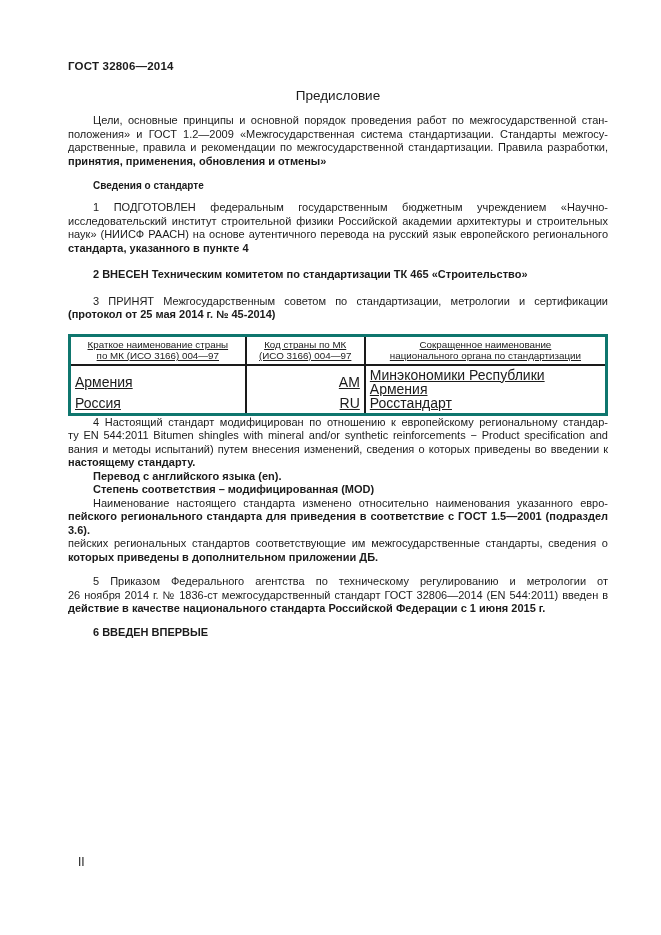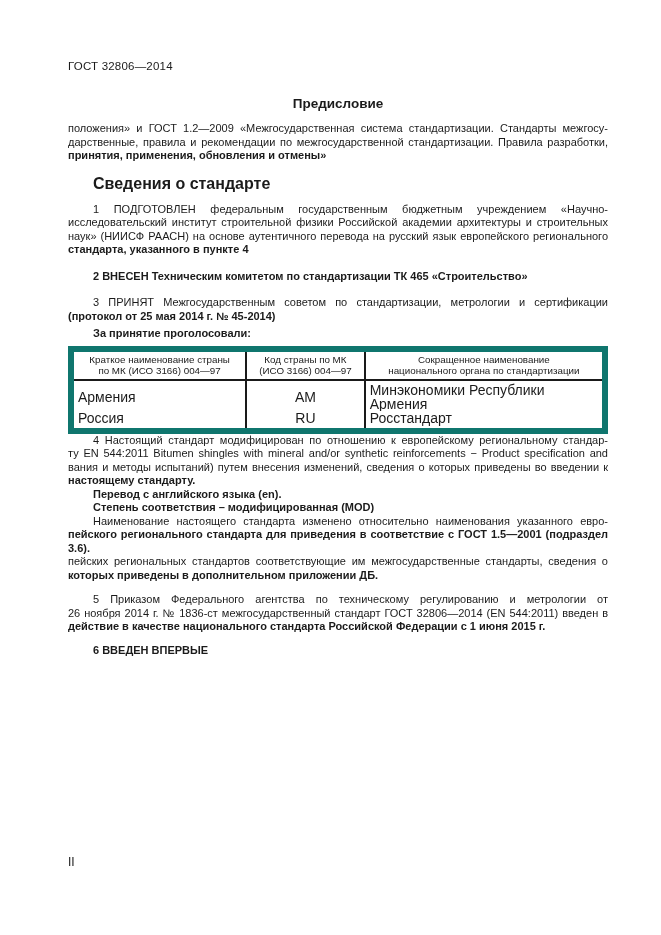--- a/index.html
+++ b/index.html
@@ -13,55 +13,56 @@
     overflow: hidden;
   }
   .content {
     position: absolute;
     left: 68px;
     top: 60px;
     width: 540px;
   }
   .doc-code {
     font-size: 11.5px;
-    font-weight: normal;
+    font-weight: bold;
     letter-spacing: 0.2px;
-    margin-bottom: 24px;
+    margin-bottom: 16px;
   }
   .doc-title {
     font-size: 13.5px;
-    font-weight: bold;
+    font-weight: normal;
     text-align: center;
     margin-bottom: 11px;
   }
   .par {
     font-size: 11px;
     line-height: 13.5px;
   }
   .par .ln { text-align: justify; text-align-last: justify; }
   .par .ln.last { text-align-last: left; font-weight: bold; }
   .par .ln.first { text-indent: 25px; }
   .info-heading {
-    font-size: 16px;
+    font-size: 10px;
     font-weight: bold;
     padding-left: 25px;
     margin-top: 12px;
     margin-bottom: 10px;
   }
   .mt-blk { margin-top: 13px; }
   .mt-sm  { margin-top: 4px; }
   .mt-tbl { }
   .mt-c5  { margin-top: 11px; }
   .mt-c6  { margin-top: 10px; }
   .vt {
     border-collapse: collapse;
     table-layout: fixed;
     width: 100%;
-    margin-top: 5px;
-    border: 6px solid #0f766e;
+    margin-top: 12px;
+    border: 3px solid #0f766e;
+    text-decoration: underline;
   }
   .vt col.c1 { width: 32.8%; }
   .vt col.c2 { width: 22.2%; }
   .vt col.c3 { width: 45%; }
   .vt th {
     border-left: 2px solid #1a1a1a;
     border-bottom: 2px solid #1a1a1a;
     font-weight: normal;
     font-size: 9.8px;
     line-height: 11.5px;
@@ -72,39 +73,40 @@
   .vt th:first-child, .vt td:first-child { border-left: none; }
   .vt td {
     border-left: 2px solid #1a1a1a;
     font-size: 14px;
     line-height: 14px;
     padding: 0 4px;
     overflow: hidden;
   }
   .vt tr.r-first td { padding-top: 2px; }
   .vt tr.r-last td { padding-bottom: 3px; }
-  .vt td.center { text-align: center; }
+  .vt td.center { text-align: right; }
   .page-number {
     position: absolute;
-    left: 68px;
+    left: 78px;
     top: 855px;
     font-size: 12px;
   }
 </style>
 </head>
 <body>
 
 <div class="page">
   <div class="content">
 
     <div class="doc-code">ГОСТ 32806—2014</div>
 
     <div class="doc-title">Предисловие</div>
 
     <div class="par">
+        <div class="ln first">Цели, основные принципы и основной порядок проведения работ по межгосударственной стан-</div>
         <div class="ln">положения» и ГОСТ 1.2—2009 «Межгосударственная система стандартизации. Стандарты межгосу-</div>
         <div class="ln">дарственные, правила и рекомендации по межгосударственной стандартизации. Правила разработки,</div>
         <div class="ln last">принятия, применения, обновления и отмены»</div>
       </div>
 
     <div class="info-heading">Сведения о стандарте</div>
 
     <div class="par">
         <div class="ln first">1 ПОДГОТОВЛЕН федеральным государственным бюджетным учреждением «Научно-</div>
         <div class="ln">исследовательский институт строительной физики Российской академии архитектуры и строительных</div>
@@ -114,23 +116,20 @@
 
     <div class="par mt-blk">
         <div class="ln first last">2 ВНЕСЕН Техническим комитетом по стандартизации ТК 465 «Строительство»</div>
       </div>
 
     <div class="par mt-blk">
         <div class="ln first">3 ПРИНЯТ Межгосударственным советом по стандартизации, метрологии и сертификации</div>
         <div class="ln last">(протокол от 25 мая 2014 г. № 45-2014)</div>
       </div>
 
-    <div class="par mt-sm">
-        <div class="ln first last">За принятие проголосовали:</div>
-      </div>
 
     <table class="vt">
       <colgroup>
           <col class="c1">
           <col class="c2">
           <col class="c3">
         </colgroup>
       <thead>
         <tr>
           <th>Краткое наименование страны

